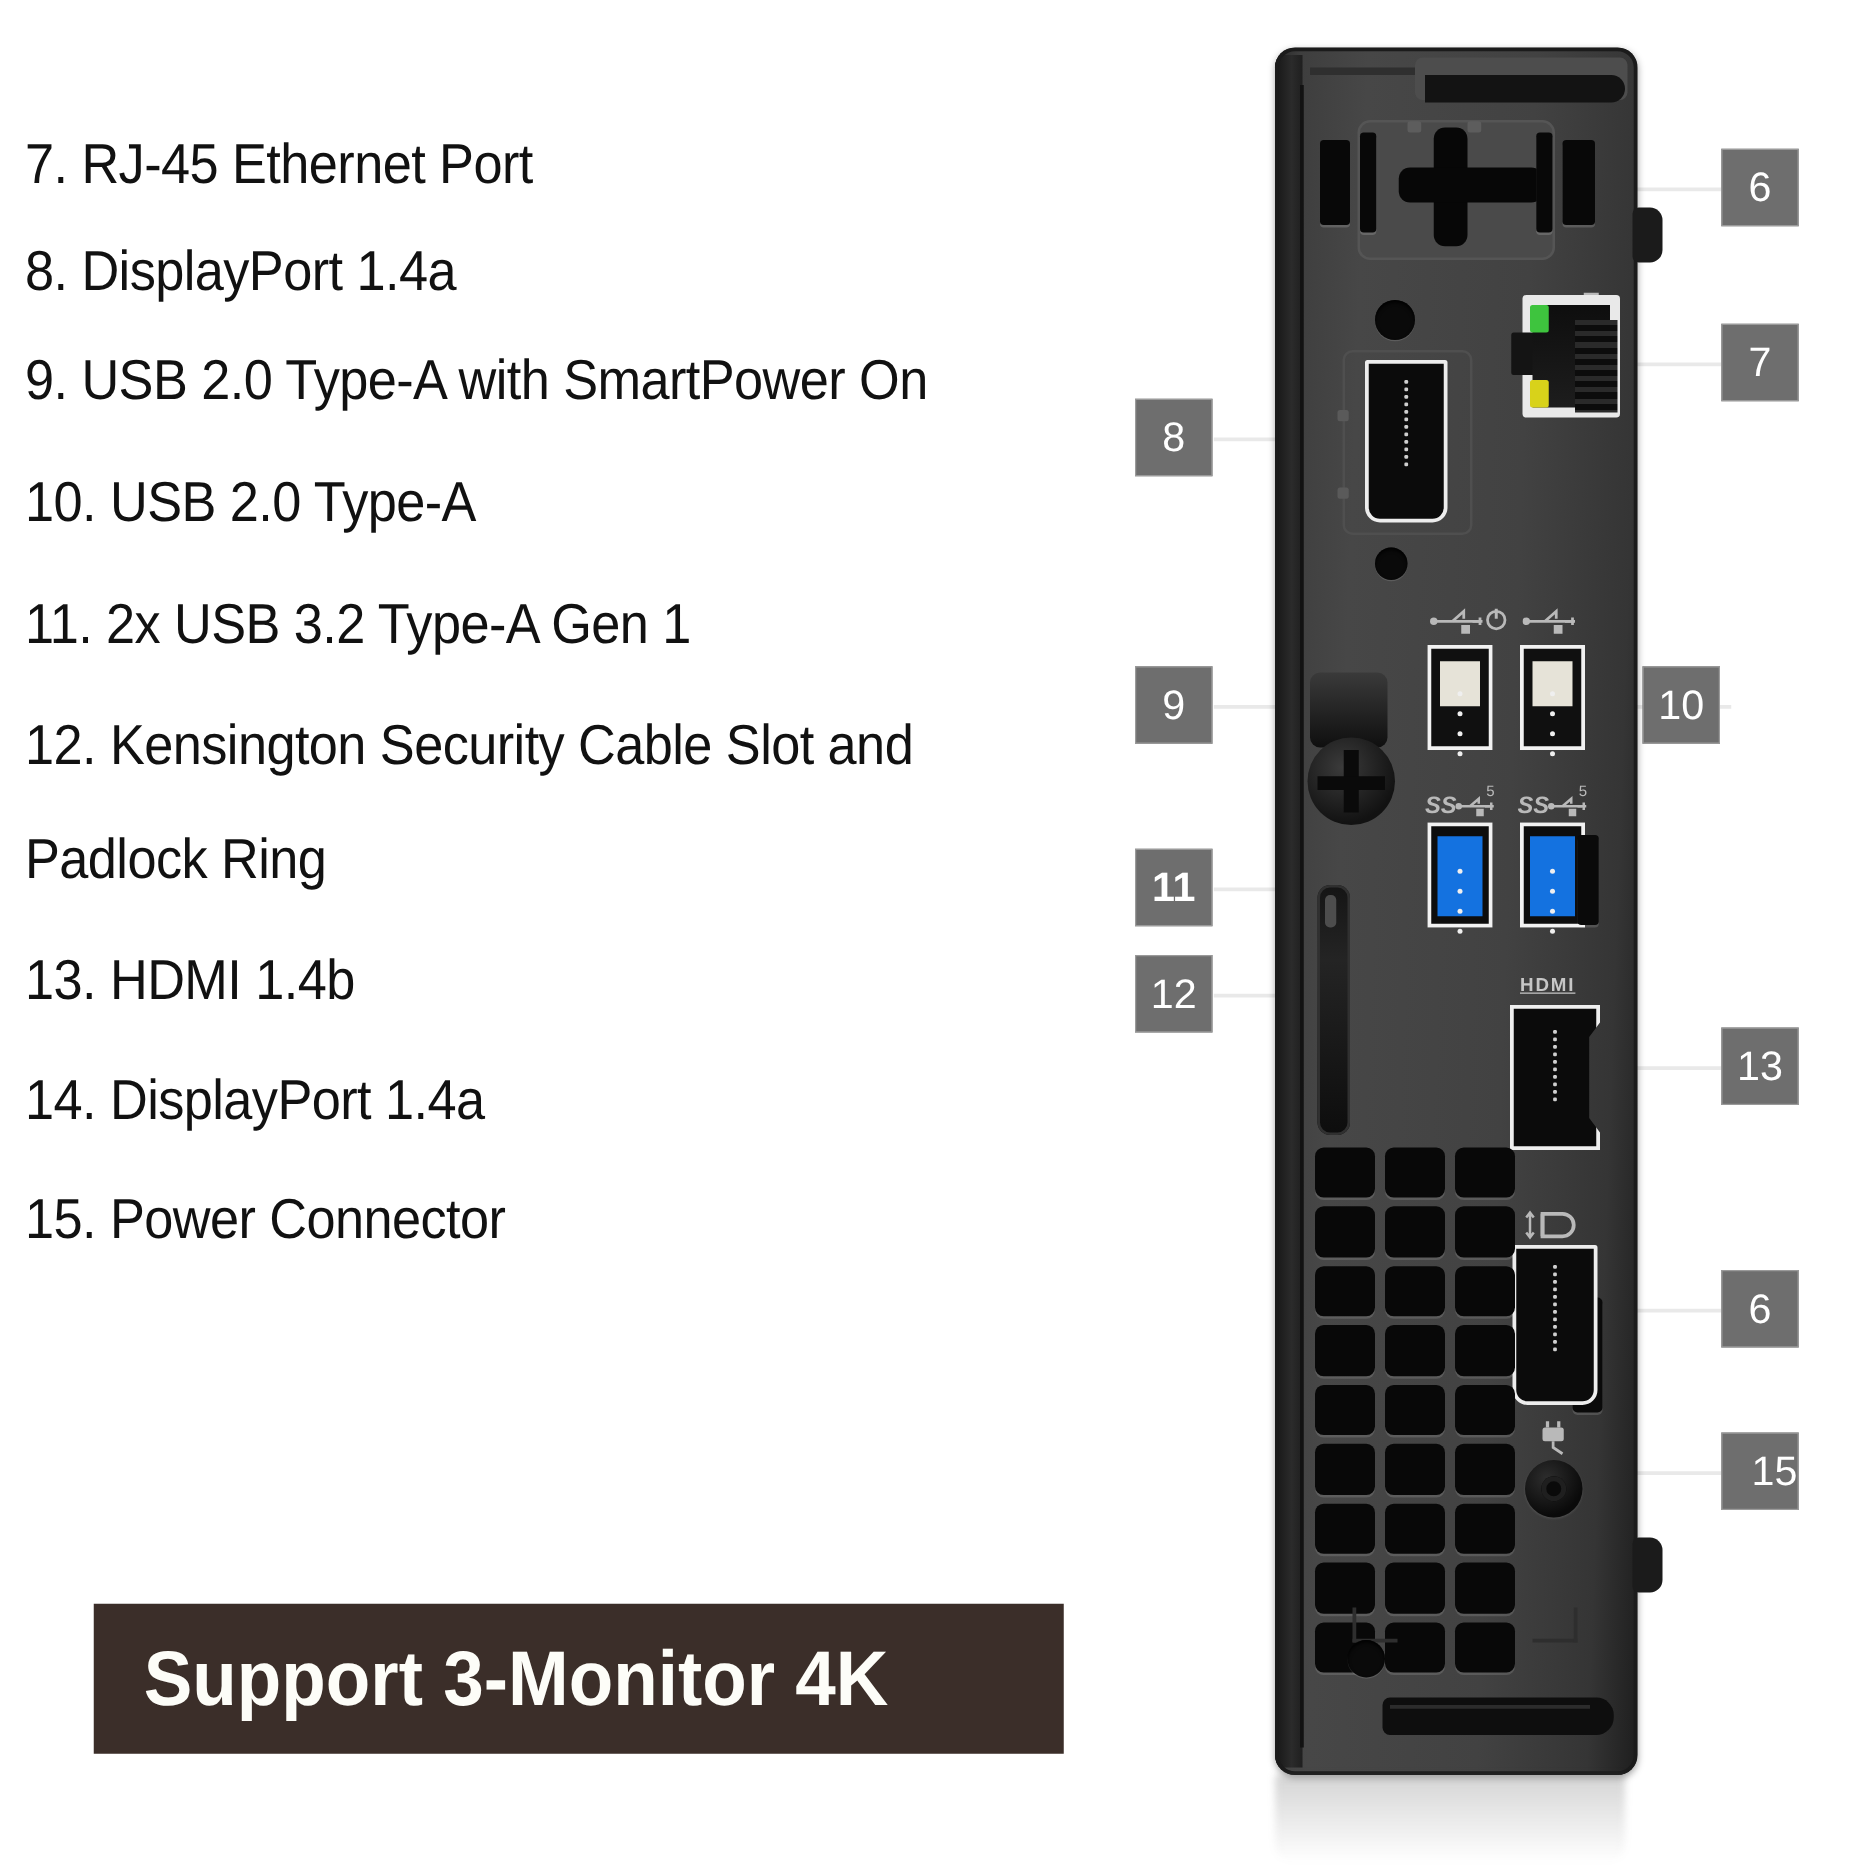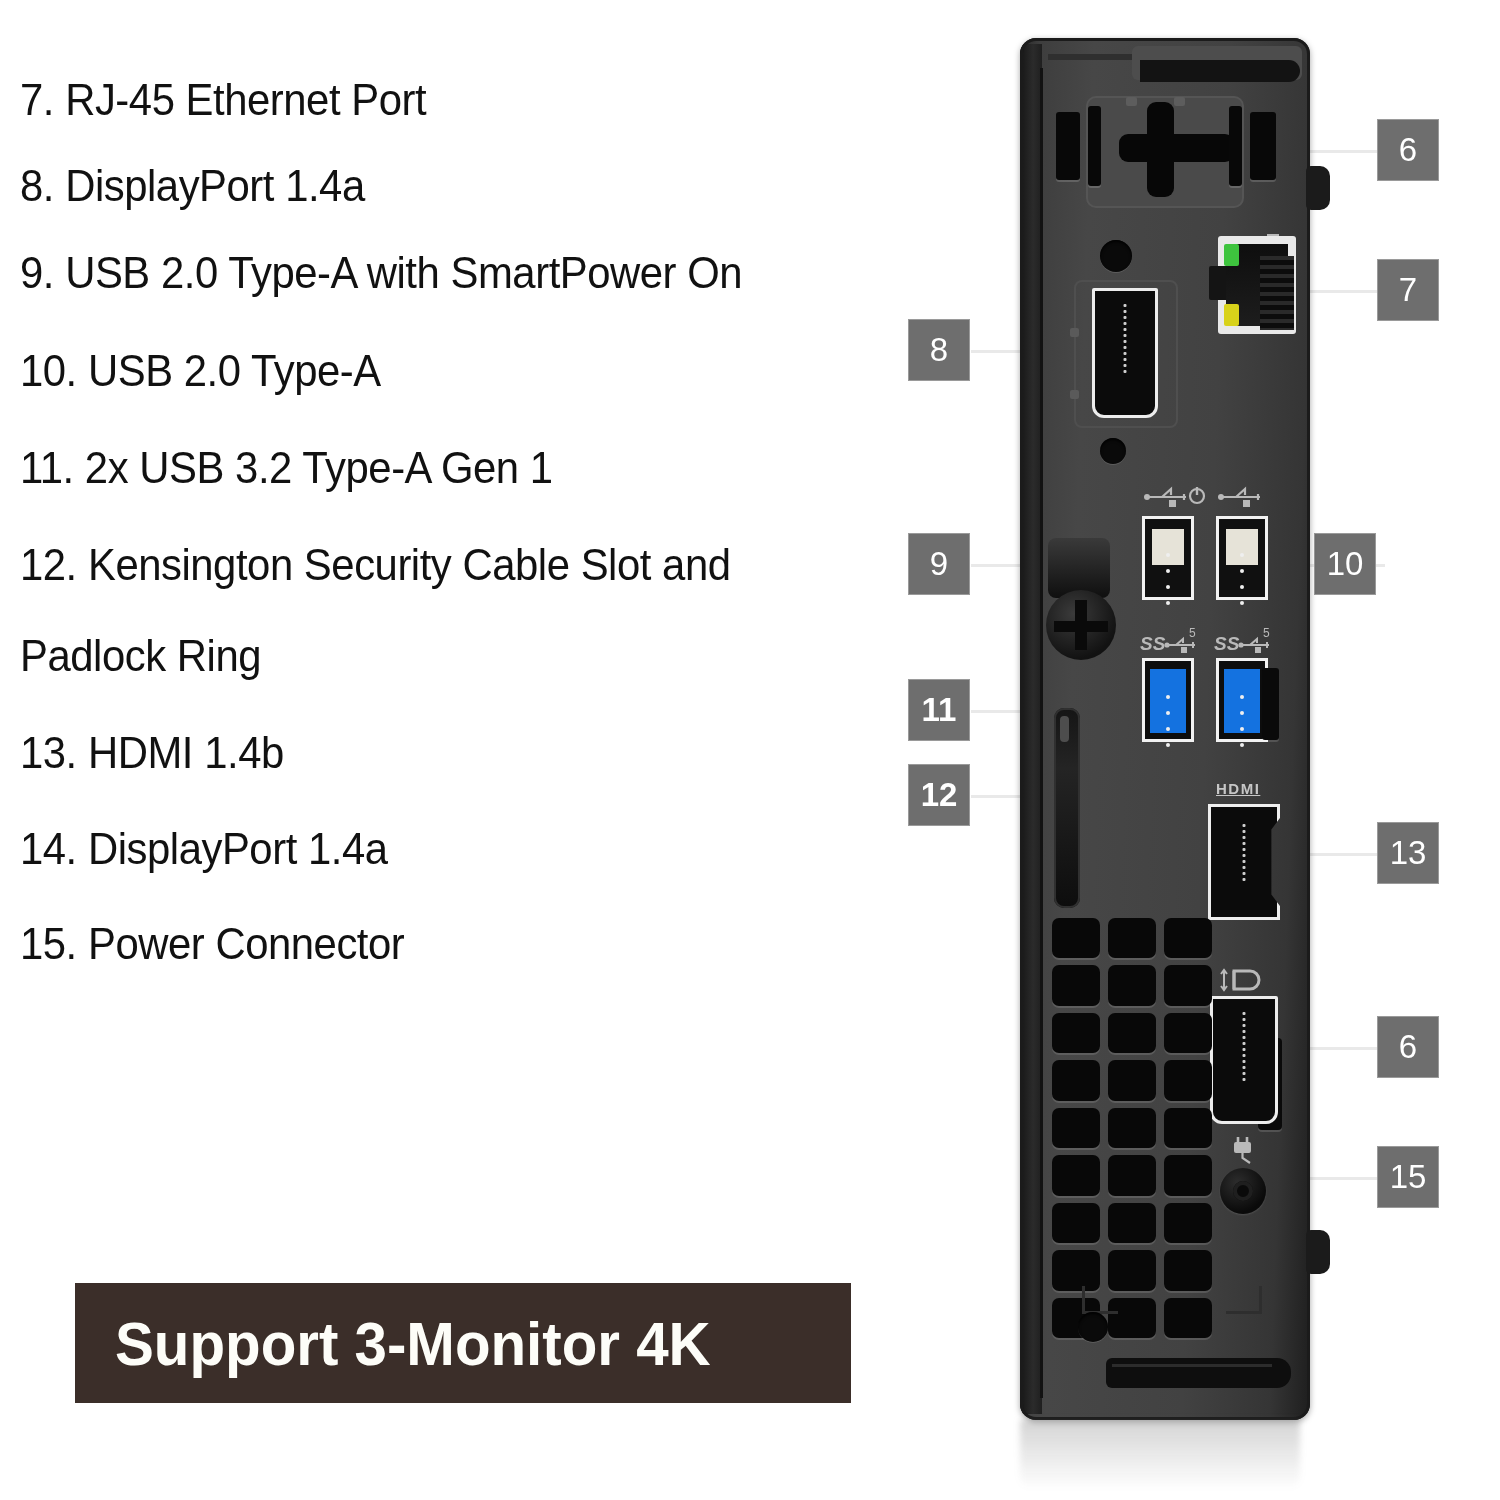--- a/index.html
+++ b/index.html
@@ -1,20 +1,20 @@
 <!DOCTYPE html>
 <html><head>
 <meta charset="utf-8">
 <style>
   * { margin:0; padding:0; box-sizing:border-box; }
   html,body { width:1500px; height:1500px; background:#ffffff; }
   body { font-family:"Liberation Sans", sans-serif; position:relative; overflow:hidden; }
 
   
-  #feature-list { position:absolute; left:20px; top:76px; width:900px; }
+  #feature-list { position:absolute; left:20px; top:107px; width:900px; }
   .feature-row { font-size:45px; line-height:1.06; color:#111111; white-space:nowrap;
                  font-family:"Liberation Sans", sans-serif; letter-spacing:-0.5px;
                  transform:scaleX(0.93); transform-origin:left center; }
   .sp-0  { margin-top:0px; }
   .sp-1  { margin-top:38px; }
   .sp-2  { margin-top:40px; }
   .sp-3  { margin-top:50px; }
   .sp-4  { margin-top:49px; }
   .sp-5  { margin-top:50px; }
   .sp-6  { margin-top:43px; }
@@ -192,30 +192,30 @@
   </div>
 <div class="callout" style="left:908px;  top:533px;">
     <span>9</span>
   </div>
 <div class="callout" style="left:1314px; top:533px;">
     <span>10</span>
   </div>
 <div class="callout" style="left:908px;  top:679px;font-weight:bold;">
     <span>11</span>
   </div>
-<div class="callout" style="left:908px;  top:764px;font-weight:bold;">
+<div class="callout" style="left:908px;  top:764px;">
     <span>12</span>
   </div>
 <div class="callout" style="left:1377px; top:822px;">
     <span>13</span>
   </div>
 <div class="callout" style="left:1377px; top:1016px;">
     <span>6</span>
   </div>
-<div class="callout" style="left:1377px; top:1146px;">
+<div class="callout" style="left:1377px; top:1146px;justify-content:flex-end;">
     <span>15</span>
   </div>
 
 <div id="device-wrap">
 
   <div id="device-body">
 
     <div class="edge-strip"></div>
     <div class="edge-hair"></div>
 

